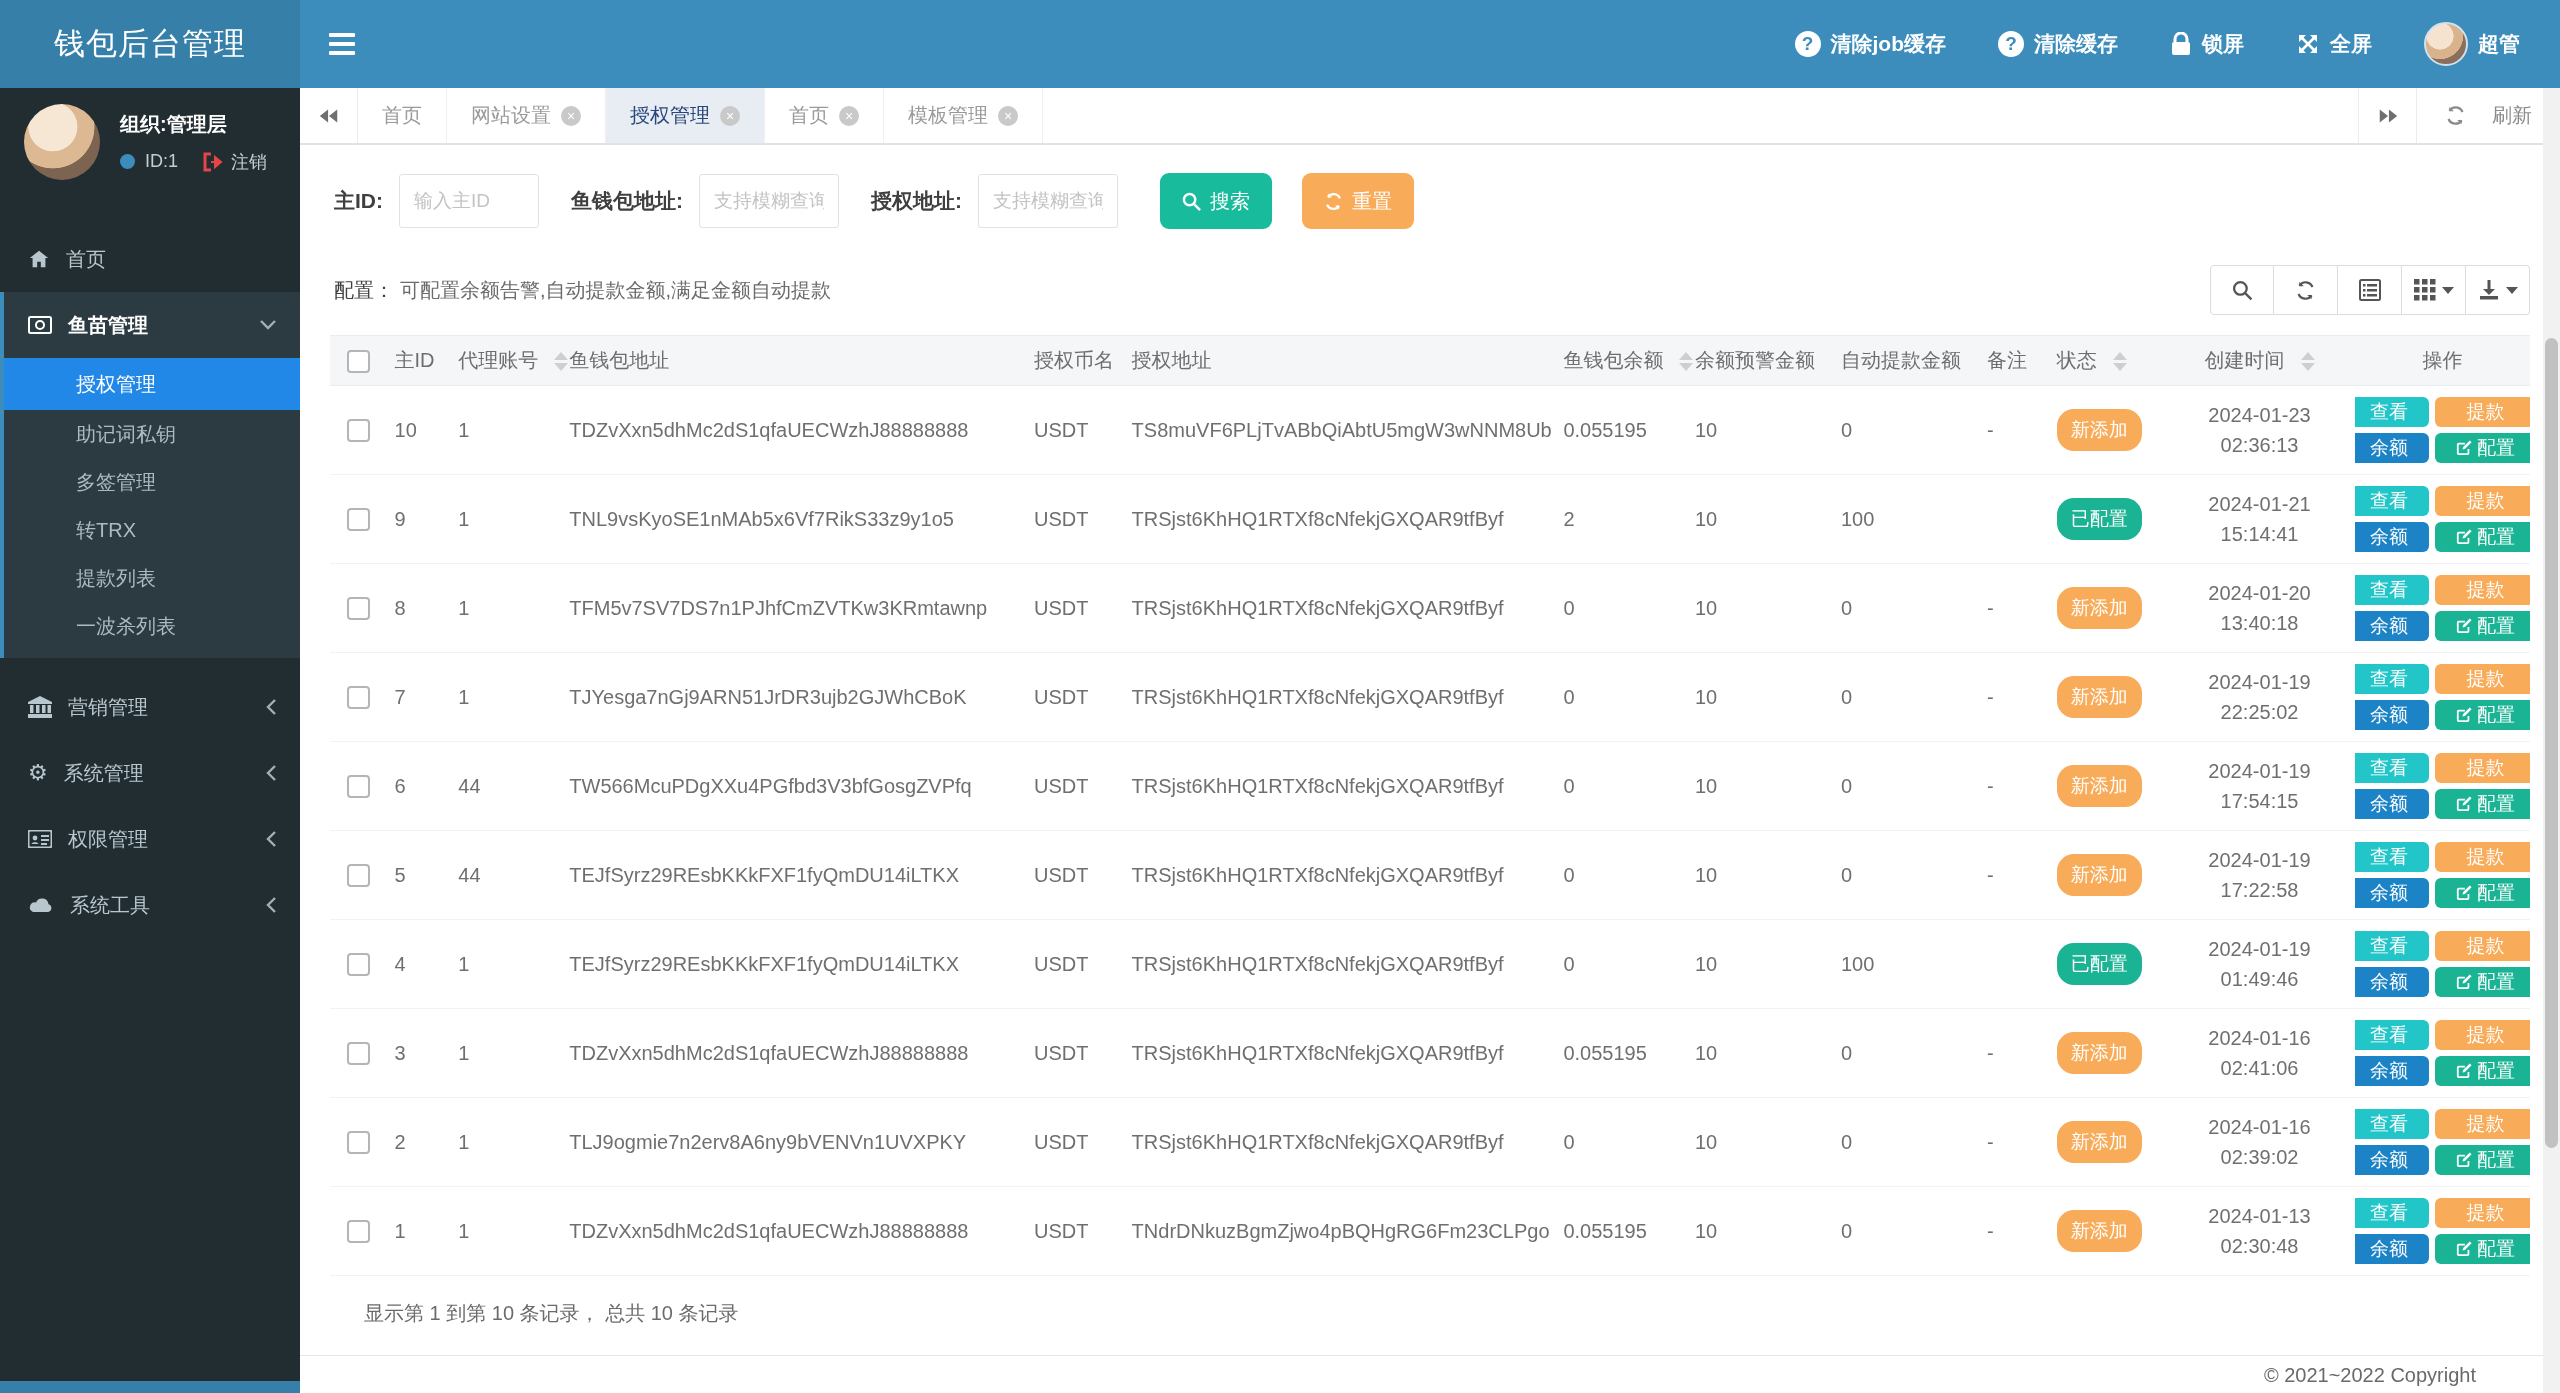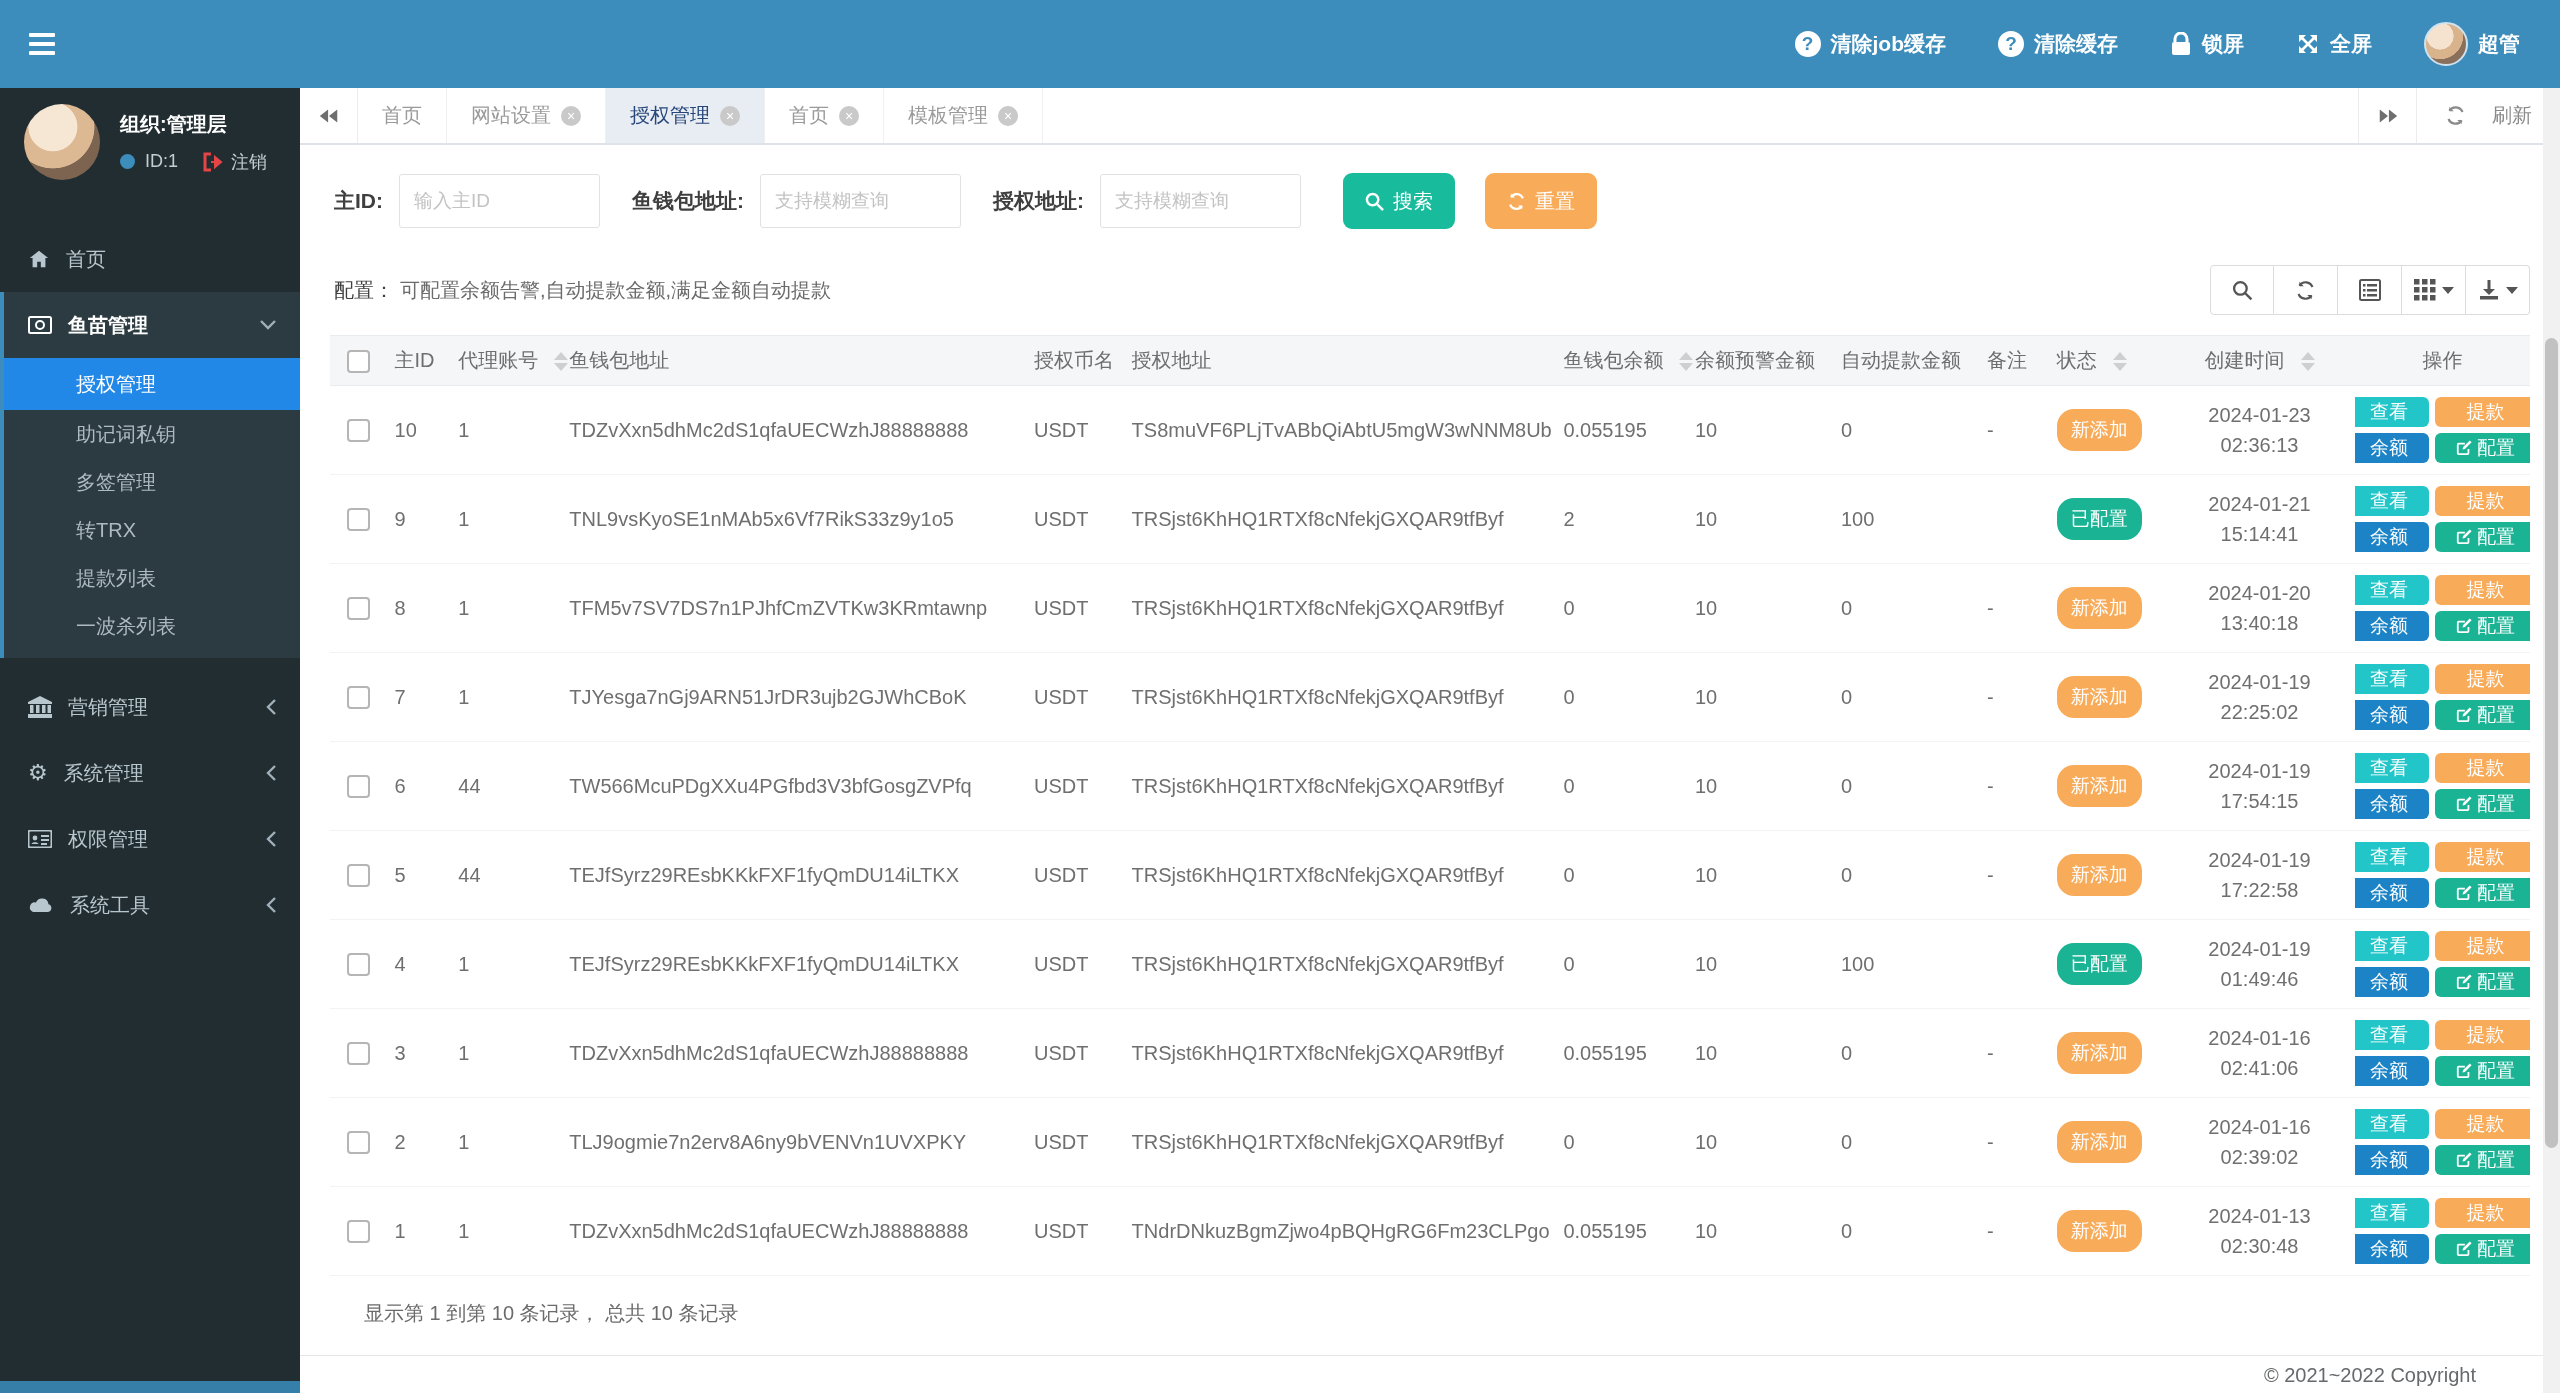--- a/index.html
+++ b/index.html
@@ -52,21 +52,21 @@
     border-right:1px solid #f0f0f0; cursor:pointer; white-space:nowrap; }
   .tab.active { background:#e8ecf3; color:#27477b; }
   .tab-close { width:20px; height:20px; border-radius:50%; background:#c9c9c9; color:#fff; font-size:14px;
     display:flex; align-items:center; justify-content:center; line-height:1; }
   .tab-spacer { flex:1; }
   .tab-refresh { display:flex; align-items:center; gap:26px; padding:0 28px; color:#8a8a8a; font-size:20px;
     border-left:1px solid #ececec; cursor:pointer; }
 
   .filters { display:flex; align-items:center; gap:16px; padding:28px 52px 20px 34px; }
   .f-label { font-size:21px; color:#3f3f3f; font-weight:600; white-space:nowrap; }
-  .f-input { width:201px; height:54px; border:1px solid #e0e2e4; border-radius:3px; padding:0 14px;
+  .f-input { width:140px; height:54px; border:1px solid #e0e2e4; border-radius:3px; padding:0 14px;
     font-size:19px; color:#555; outline:none; margin-right:16px; font-family:inherit; }
   .f-input::placeholder { color:#c3c3c3; }
   .btn { height:56px; border:none; border-radius:9px; color:#fff; font-size:20px; padding:0 22px;
     display:inline-flex; align-items:center; gap:9px; cursor:pointer; font-family:inherit; }
   .btn-search { background:#18bc9c; margin-left:10px; }
   .btn-reset { background:#f8ac59; margin-left:14px; }
 
   .config-row { display:flex; align-items:center; padding:16px 30px 14px 34px; }
   .config-label { font-size:20px; color:#3f3f3f; }
   .config-text { font-size:20px; color:#6b6b6b; margin-left:6px; }
@@ -110,20 +110,21 @@
     border-top:1px solid #e4e7ea; text-align:right; padding:8px 84px 0 0; font-size:20px; color:#676a6c; z-index:25; }
   .scrollbar { position:fixed; top:88px; right:0; bottom:0; width:17px; background:#f1f1f1; z-index:40; }
   .scroll-thumb { position:absolute; top:250px; left:2px; width:13px; height:810px; background:#c1c1c1; border-radius:7px; }
 
   svg { display:block; }
 </style>
 </head>
 <body>
 
 <div class="navbar">
+  <div class="logo">钱包后台管理</div>
   <div class="nav-main">
     <div class="hamburger">
       <span class="icon">
         <svg width="26" height="22" viewBox="0 0 26 22">
             <rect width="26" height="4" rx="1" fill="#fff"></rect>
             <rect y="9" width="26" height="4" rx="1" fill="#fff"></rect>
             <rect y="18" width="26" height="4" rx="1" fill="#fff"></rect>
           </svg>
       </span>
     </div>

